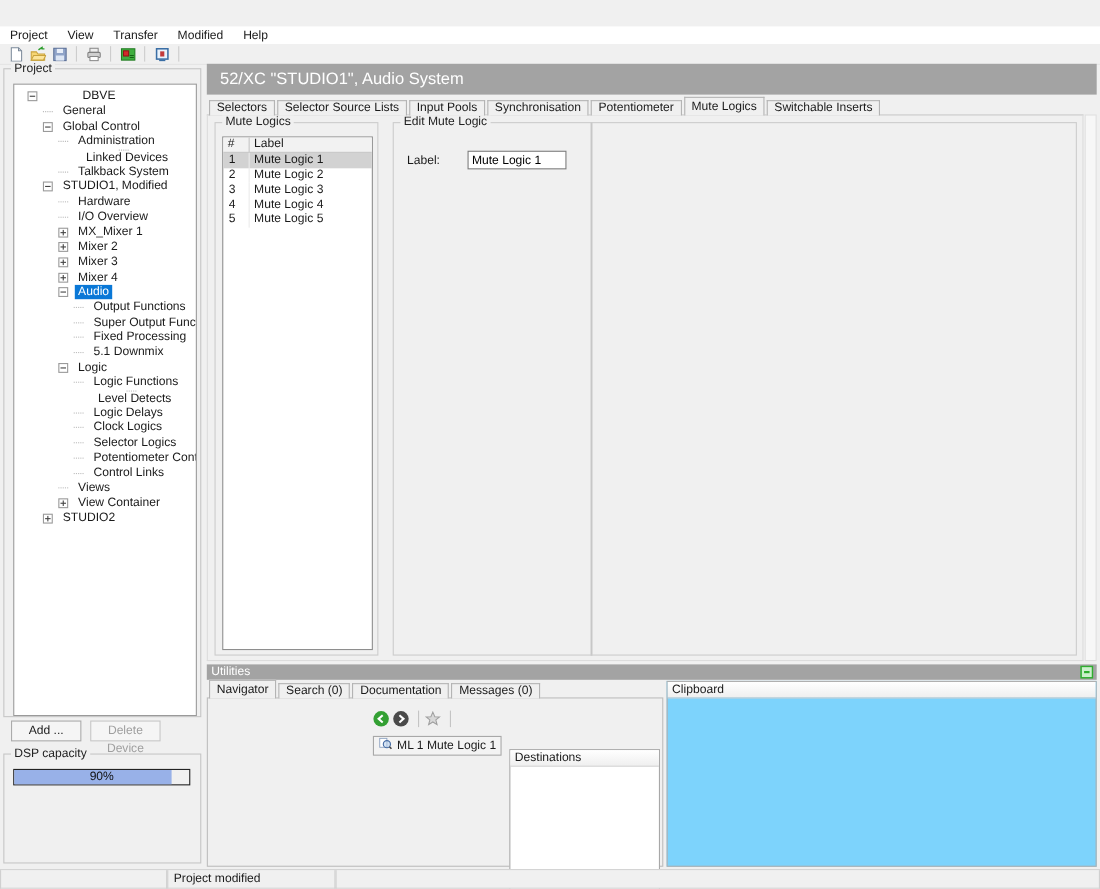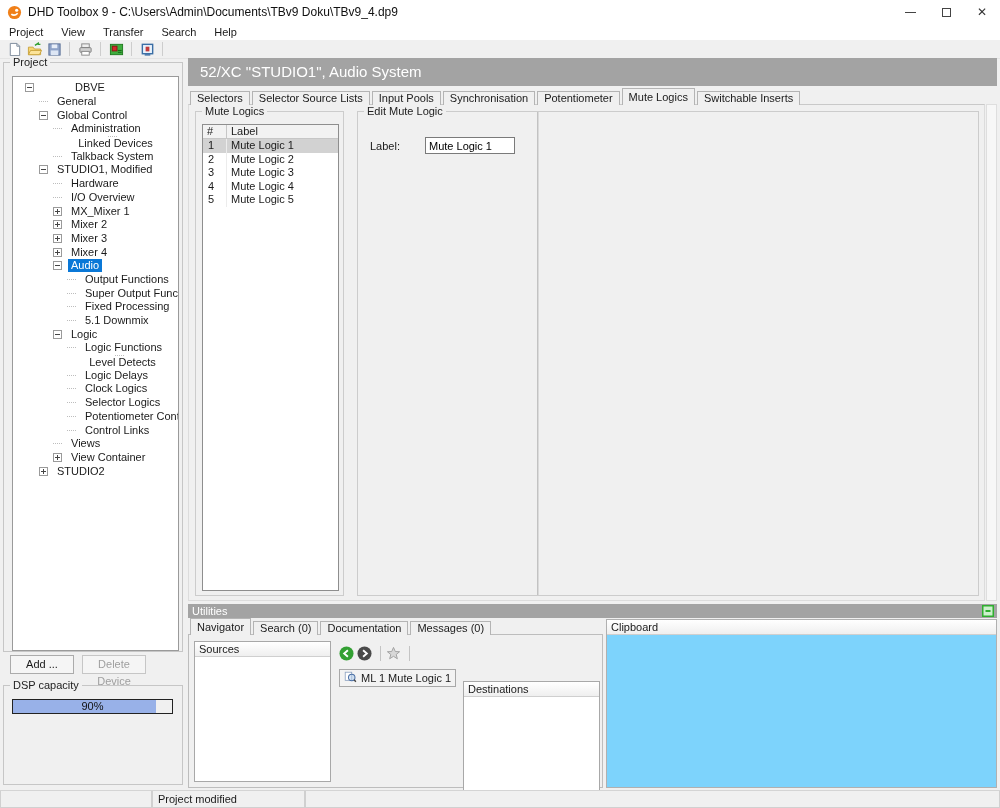--- a/index.html
+++ b/index.html
@@ -100,47 +100,26 @@
   .status-seg { border:1px solid #d0d0d0; border-top:none; height:17px; line-height:16px; padding-left:5px; }
   .status-seg.s0 { width:152px; }
   .status-seg.s1 { width:153px; }
   .status-seg.s2 { flex:1; }
 </style>
 </head>
 <body>
 
 <div id="app">
 
-  <div class="titlebar">
-    <span class="logo" id="app-logo">
-        <svg viewBox="0 0 16 16">
-          <circle cx="8" cy="8" r="7" fill="#f08019"></circle>
-          <path d="M4.6 9.8 Q8 12.4 11.4 8.8" stroke="#fff" stroke-width="1.8" fill="none"></path>
-          <circle cx="10.3" cy="5.6" r="1.7" fill="#fff"></circle>
-        </svg>
-      </span>
-    <span class="title">DHD Toolbox 9 - C:\Users\Admin\Documents\TBv9 Doku\TBv9_4.dp9</span>
-    <div class="win-controls">
-      <div class="win-btn">
-          <span class="glyph-min"></span>
-        </div>
-      <div class="win-btn">
-          <span class="glyph-max"></span>
-        </div>
-      <div class="win-btn">
-          <span class="glyph-close">✕</span>
-        </div>
-    </div>
-  </div>
 
   <div class="menubar" id="menubar">
       <div class="menu-item">Project</div>
       <div class="menu-item">View</div>
       <div class="menu-item">Transfer</div>
-      <div class="menu-item">Search</div>
+      <div class="menu-item">Modified</div>
       <div class="menu-item">Help</div>
     </div>
 
   <div class="toolbar" id="toolbar">
       <span class="tb-icon">
         <span style="display: inline-flex;">
           <svg viewBox="0 0 16 16">
             <path d="M3.5 1.5 h7 l3 3 v10 h-10 z" fill="#ffffff" stroke="#7a8899"></path>
             <path d="M10.5 1.5 v3 h3" fill="none" stroke="#7a8899"></path>
           </svg>
@@ -391,23 +370,20 @@
       </span>
   </div>
   <div class="tabstrip" id="util-tabs">
       <div class="tab active">Navigator</div>
       <div class="tab">Search (0)</div>
       <div class="tab">Documentation</div>
       <div class="tab">Messages (0)</div>
     </div>
 
   <div class="util-body">
-    <div class="list-panel sources">
-      <div class="list-header">Sources</div>
-    </div>
     <div class="nav-mid">
       <div class="nav-toolbar" id="nav-toolbar">
           <span class="nav-ico">
             <span style="display: inline-flex;">
               <svg viewBox="0 0 16 16">
                 <circle cx="8" cy="8" r="7.5" fill="#33a033"></circle>
                 <path d="M9.5 4.5 L5.5 8 L9.5 11.5" stroke="#ffffff" stroke-width="2" fill="none"></path>
               </svg>
             </span>
           </span>

